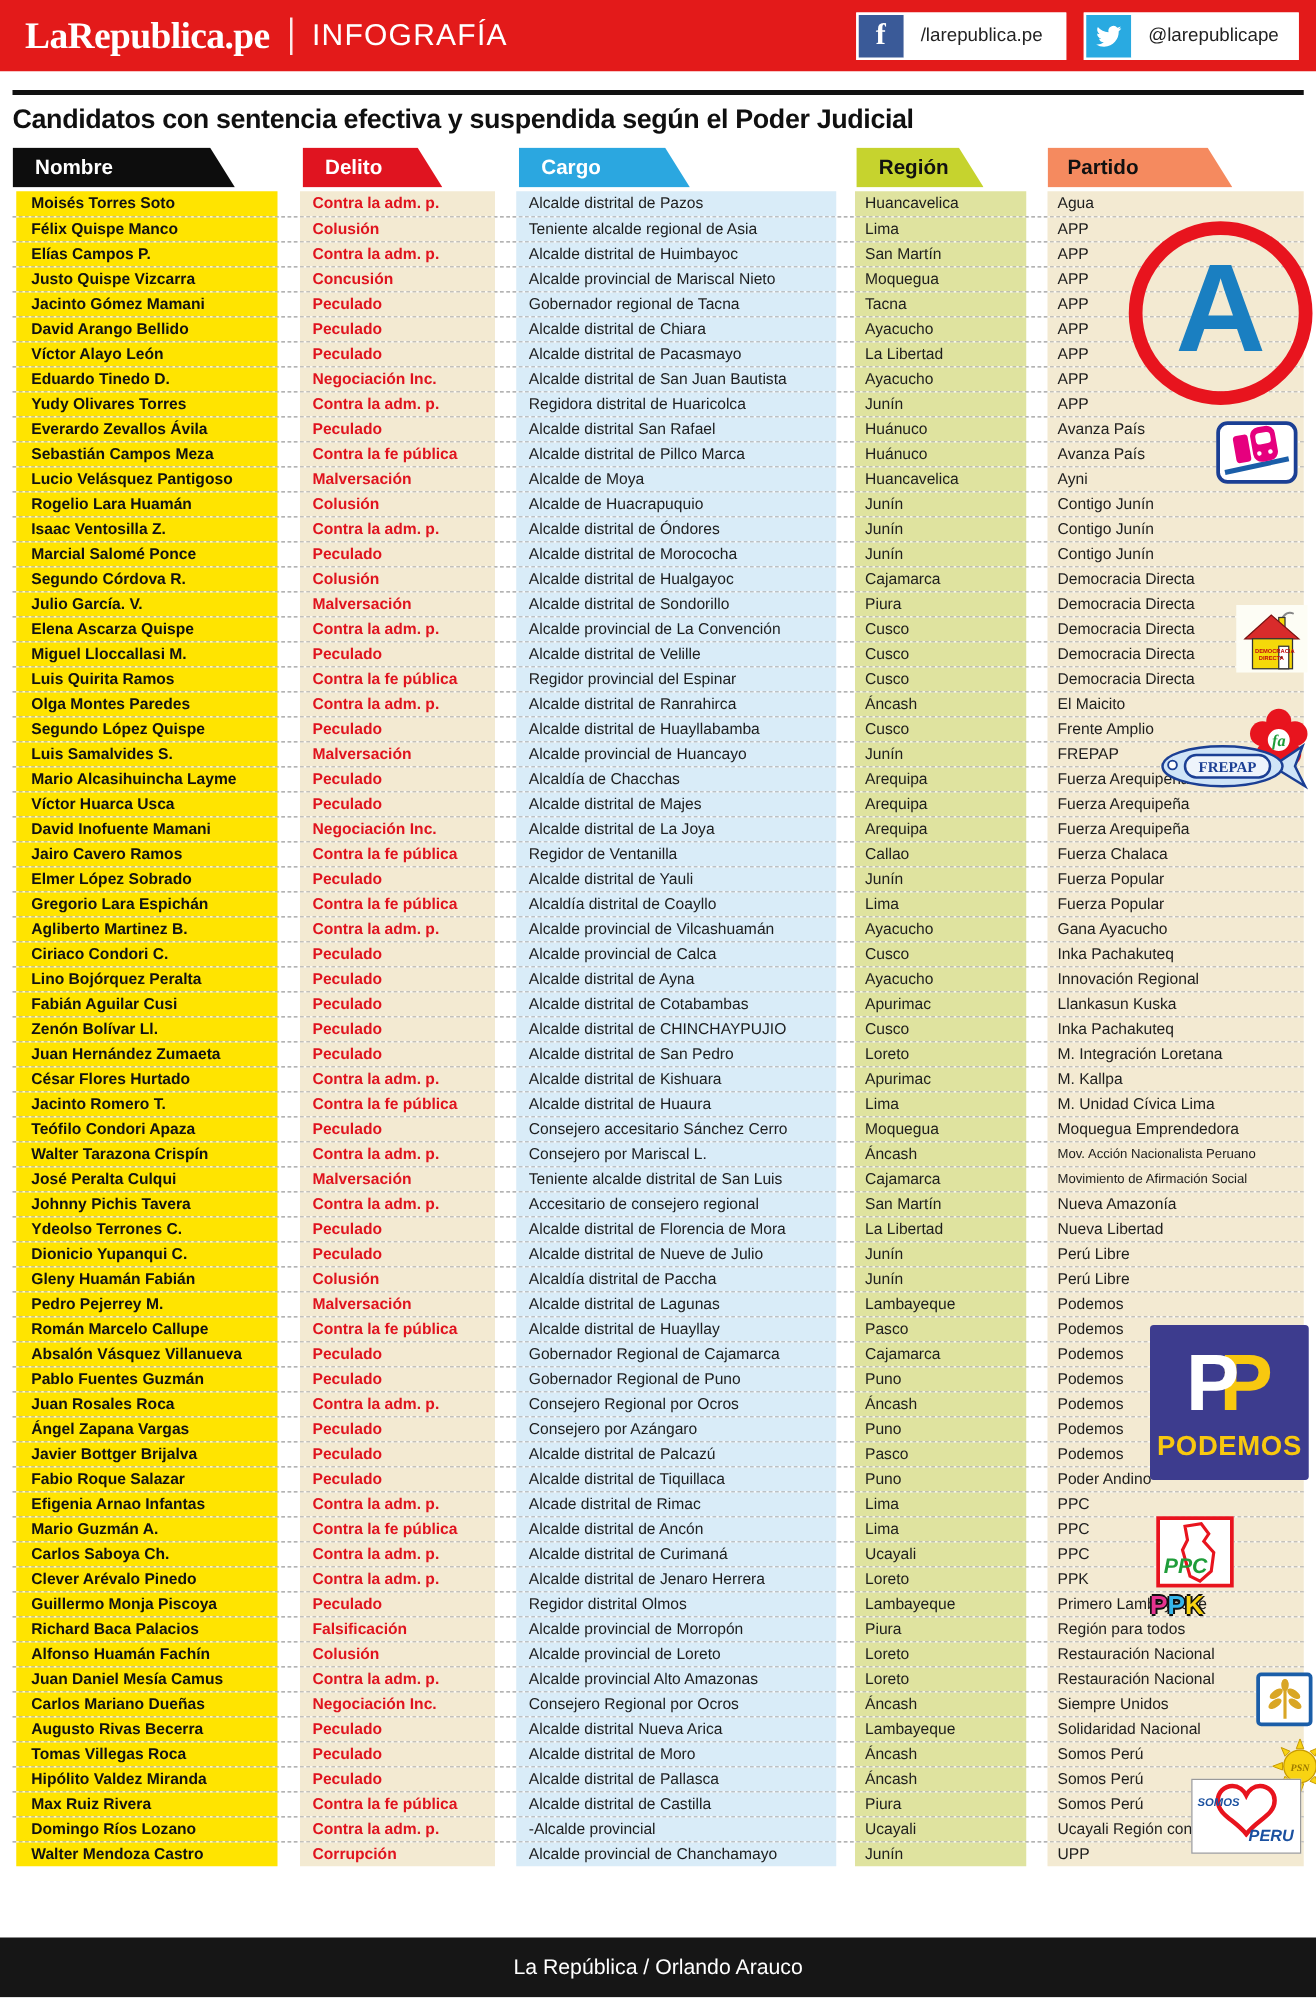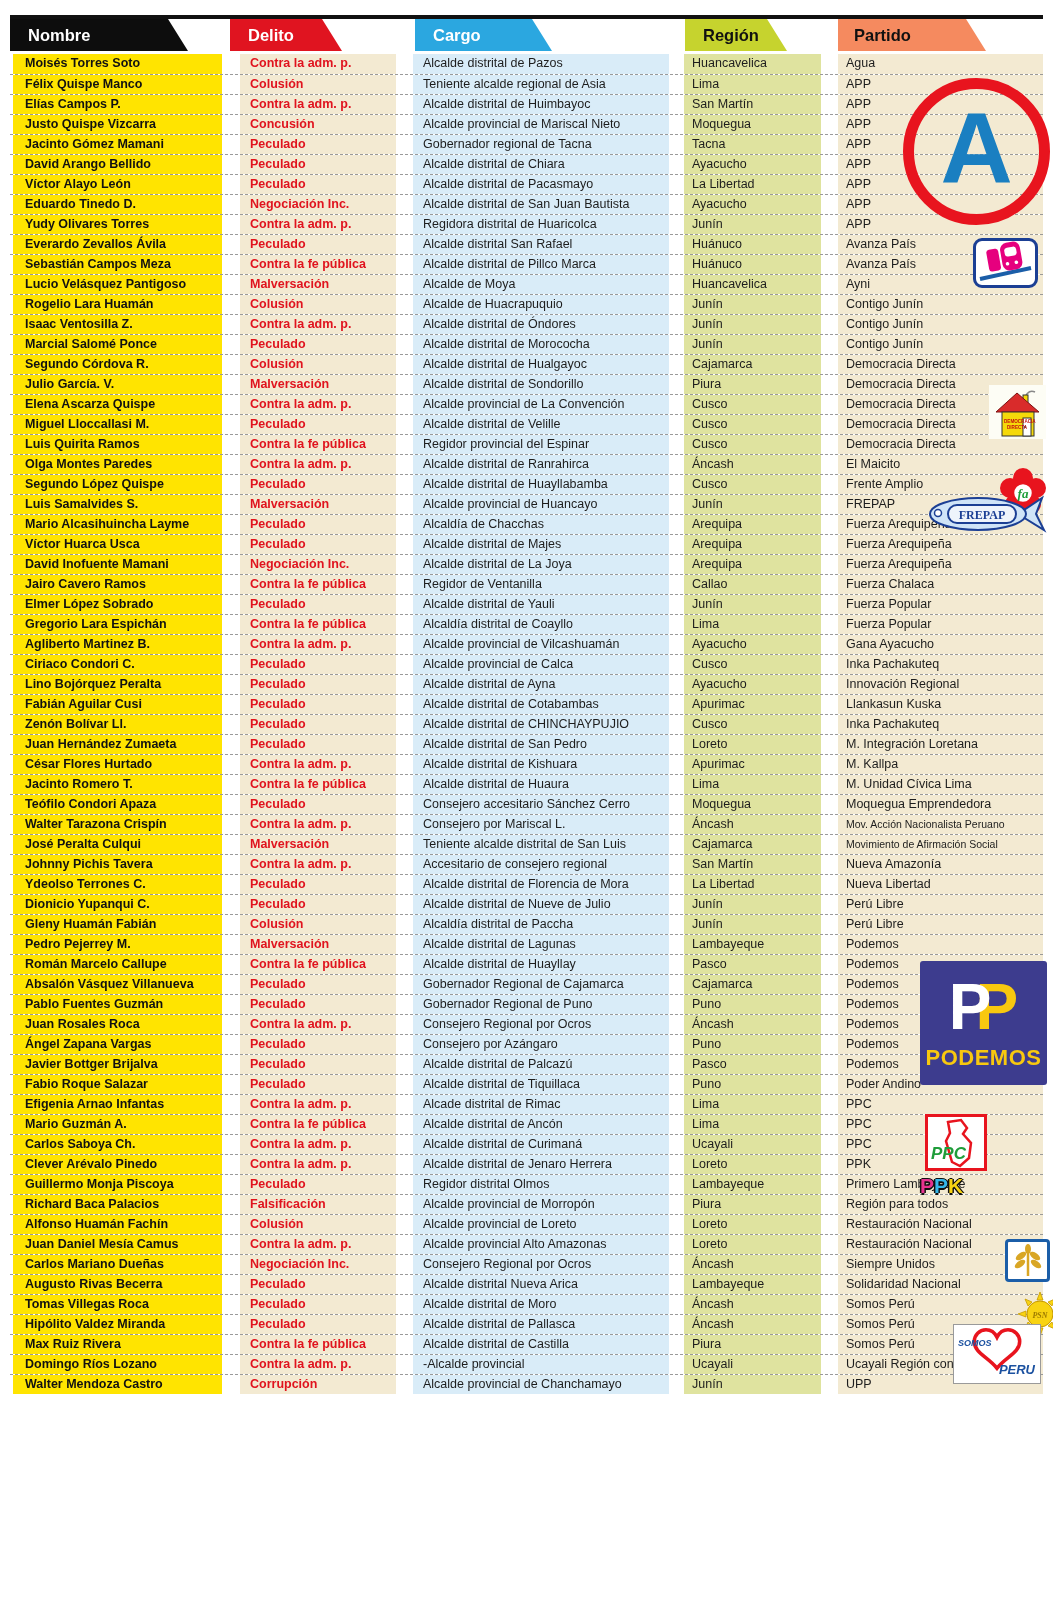--- a/index.html
+++ b/index.html
@@ -21,21 +21,21 @@
   
   .content { padding:0 10px; position:relative; }
   .rule { height:4px; background:#111; margin-top:15px; }
   .title { font-size:21.5px; font-weight:bold; color:#101010; letter-spacing:-0.3px; margin:7px 0 10px 0; }
 
   
   .tabs { position:relative; height:32px; }
   .tab { position:absolute; top:0; height:32px; display:flex; align-items:center; padding-left:18px; font-size:16.5px; font-weight:bold; color:#fff; clip-path:polygon(0 0, calc(100% - 20px) 0, 100% 100%, 0 100%); }
   .tab.dark-text { color:#111; }
   .tab-nombre  { left:0;     width:178px; background:#0d0d0d; }
-  .tab-delito  { left:220px; width:112px; background:#e01420; }
+  .tab-delito  { left:232px; width:112px; background:#e01420; }
   .tab-cargo   { left:405px; width:137px; background:#2ba7e0; }
   .tab-region  { left:675px; width:102px; background:#c6d32e; }
   .tab-partido { left:828px; width:148px; background:#f58a5f;padding-left:16px; }
 
   
   .table-wrap { position:relative; margin-top:3px; height:1343px; }
   .trow { display:flex; height:20px; }
   .trow + .trow { border-top:1px dashed #9a9a9a; }
   .cell { height:100%; font-size:12.5px; line-height:19px; white-space:nowrap; overflow:hidden; color:#1d1d1d; }
   .c-nombre  { margin-left:3px;  width:209px; background:#ffe400; font-weight:bold; padding-left:12px; color:#111; }
@@ -73,23 +73,43 @@
   
   .source-row { display:flex; justify-content:space-between; margin-top:12px; font-size:10px; color:#3c3c3c; }
   .source-right { color:#555; letter-spacing:.5px; }
   .bottombar { margin-top:auto; height:48px; background:#161616; color:#fff; display:flex; align-items:center; justify-content:center; font-size:17px; }
 </style>
 </head>
 <body>
 
 <div class="page">
 
+  <header class="topbar">
+    <span class="brand">LaRepublica.pe</span>
+    <span class="brand-sep"></span>
+    <span class="section-label">INFOGRAFÍA</span>
+    <div class="social">
+      <div class="badge">
+        <span class="sq fb">f</span>
+        <span class="lbl">/larepublica.pe</span>
+      </div>
+      <div class="badge">
+        <span class="sq tw">
+          <svg width="22" height="22" viewBox="0 0 24 24">
+              <path fill="#fff" d="M23 5.1c-.8.4-1.7.6-2.6.8a4.5 4.5 0 0 0 2-2.5c-.9.5-1.9.9-2.9 1.1a4.5 4.5 0 0 0-7.7 4.1A12.8 12.8 0 0 1 2.5 4a4.5 4.5 0 0 0 1.4 6 4.4 4.4 0 0 1-2-.5v.1a4.5 4.5 0 0 0 3.6 4.4 4.6 4.6 0 0 1-2 .1 4.5 4.5 0 0 0 4.2 3.1A9 9 0 0 1 1 19.1a12.7 12.7 0 0 0 6.9 2c8.3 0 12.8-6.9 12.8-12.8v-.6c.9-.6 1.6-1.4 2.3-2.6z"></path>
+            </svg>
+        </span>
+        <span class="lbl">@larepublicape</span>
+      </div>
+    </div>
+  </header>
 
   <div class="content">
     <div class="rule"></div>
+    <h1 class="title">Candidatos con sentencia efectiva y suspendida según el Poder Judicial</h1>
 
     <div class="tabs">
       <div class="tab tab-nombre">Nombre</div>
       <div class="tab tab-delito">Delito</div>
       <div class="tab tab-cargo">Cargo</div>
       <div class="tab tab-region dark-text">Región</div>
       <div class="tab tab-partido dark-text">Partido</div>
     </div>
 
     <div class="table-wrap">
@@ -672,14 +692,17 @@
           </svg>
           <span class="s1">SOMOS</span>
           <span class="s2">PERU</span>
         </div>
 
       </div>
     </div>
 
   </div>
 
+  <footer class="bottombar">
+    <span>La República / Orlando Arauco</span>
+  </footer>
 
 </div>
 
 </body></html>

